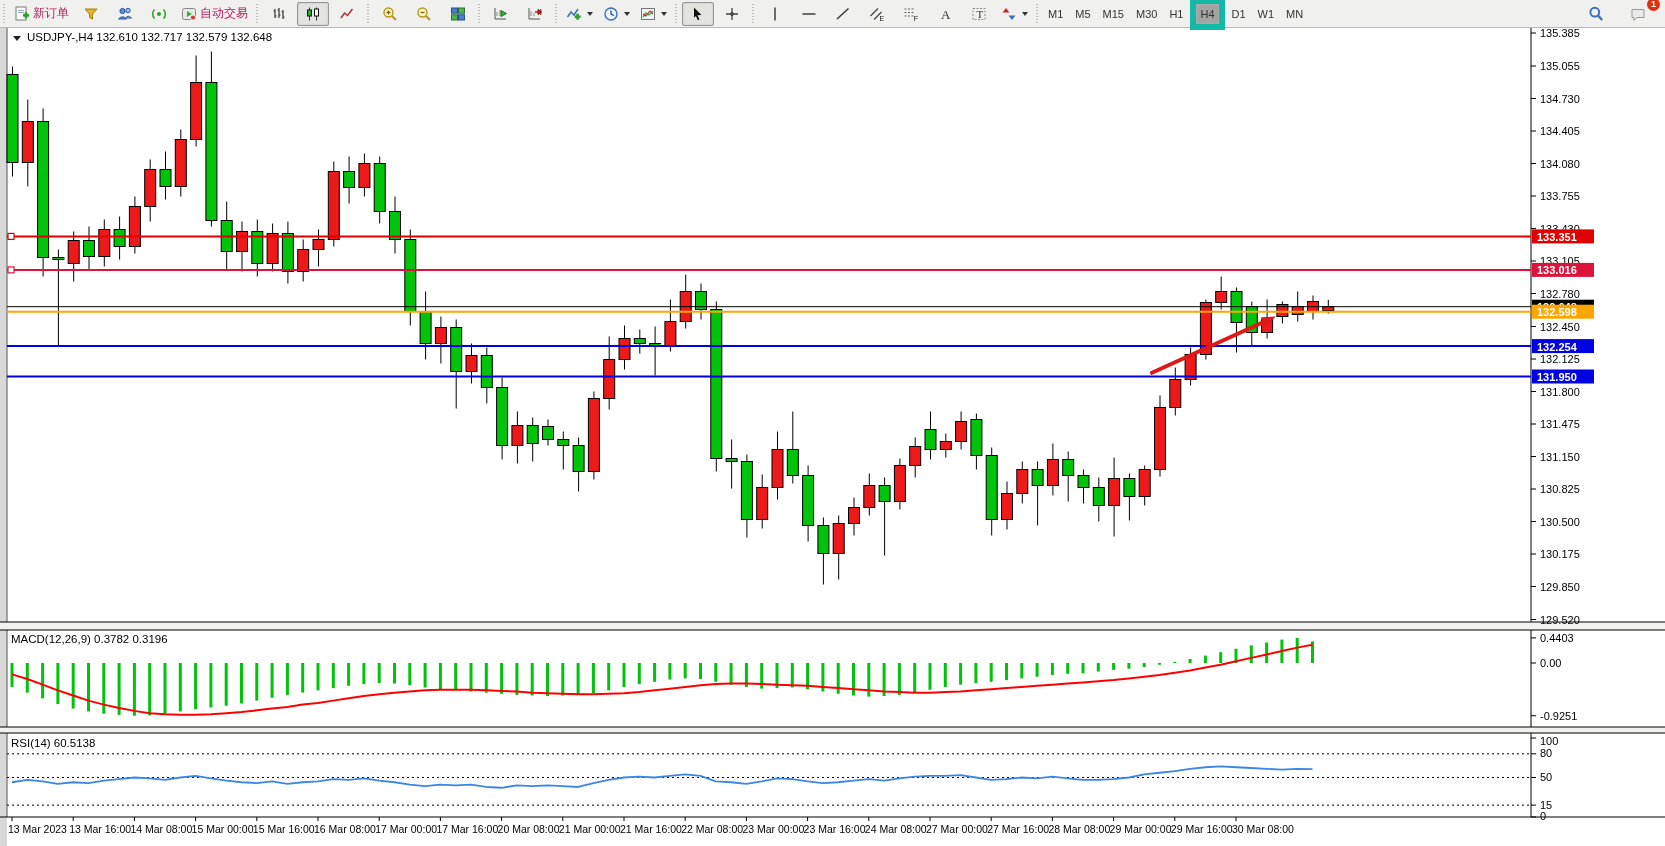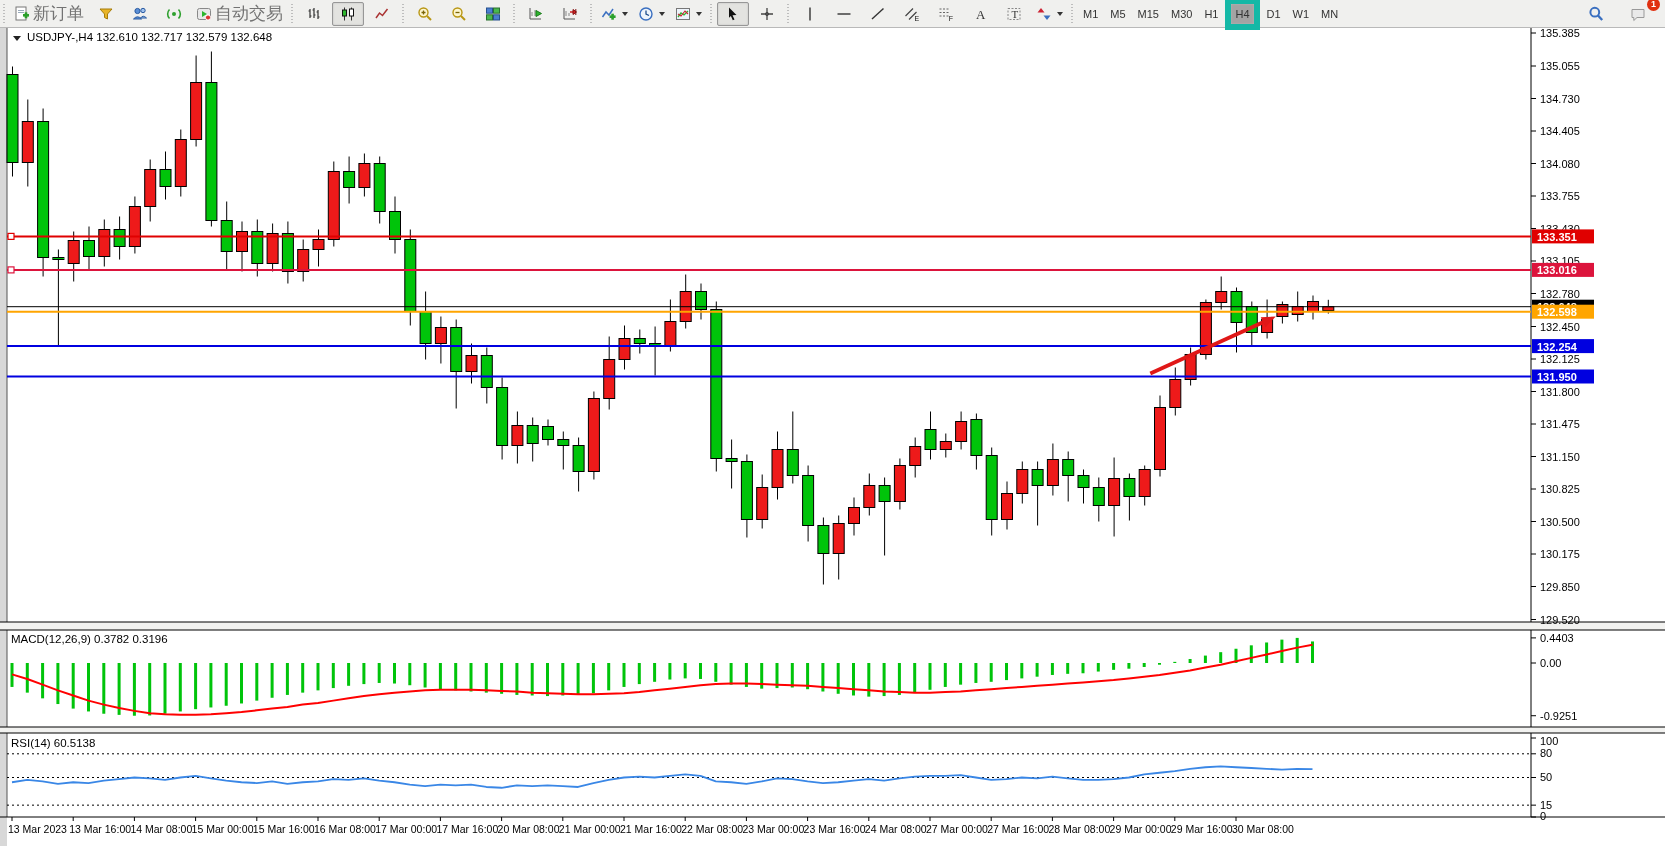--- a/index.html
+++ b/index.html
@@ -8,21 +8,21 @@
   
   #toolbar{position:absolute;left:0;top:0;width:1665px;height:27px;background:#f0f0ee;
            border-bottom:1px solid #b9b9b9;display:flex;align-items:center;z-index:5;font-size:12px;}
   .tb-handle{width:7px;height:20px;margin:0 1px;
              background:repeating-linear-gradient(to bottom,#bdbdbd 0 1px,transparent 1px 3px);
              background-size:2px 100%;background-position:2px 0;background-repeat:no-repeat;}
   .btn{display:flex;align-items:center;gap:3px;height:22px;min-width:24px;padding:0 3px;margin:0 1px;
        border:1px solid transparent;border-radius:2px;justify-content:center;color:#222;}
   .btn.active{background:#e3e3e0;border:1px solid #979797;box-shadow:inset 0 0 2px #bbb;}
   .btn svg{display:block;}
-  .btn .lbl{font-size:17px;color:#737373;white-space:nowrap;}
+  .btn .lbl{font-size:12px;color:#be185d;white-space:nowrap;}
   .caret{width:0;height:0;border-left:3px solid transparent;border-right:3px solid transparent;
          border-top:4px solid #333;margin-left:2px;}
   .tf{font-size:11px;color:#333;padding:0 4px;height:20px;display:flex;align-items:center;margin:16px 1px;
       border:1px solid transparent;}
   .tf.active{background:#a3a3a3;border:6px solid #14b8a6;box-shadow:inset 0 0 2px #bbb;}
   #tb-right{margin-left:auto;display:flex;align-items:center;margin-right:10px;gap:8px;}
   .badge{position:absolute;top:-5px;right:-7px;background:#e03010;color:#fff;border-radius:50%;
          width:13px;height:13px;font-size:9px;font-weight:bold;display:flex;align-items:center;justify-content:center;}
   #chart-svg{position:absolute;left:0;top:0;z-index:1;}
 </style>

